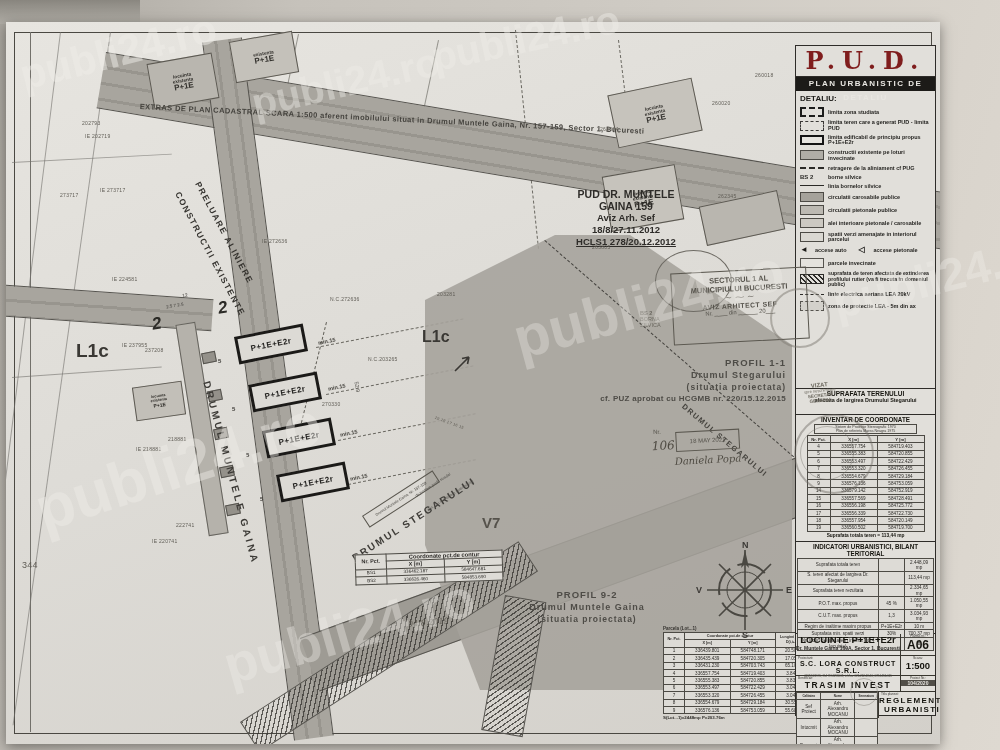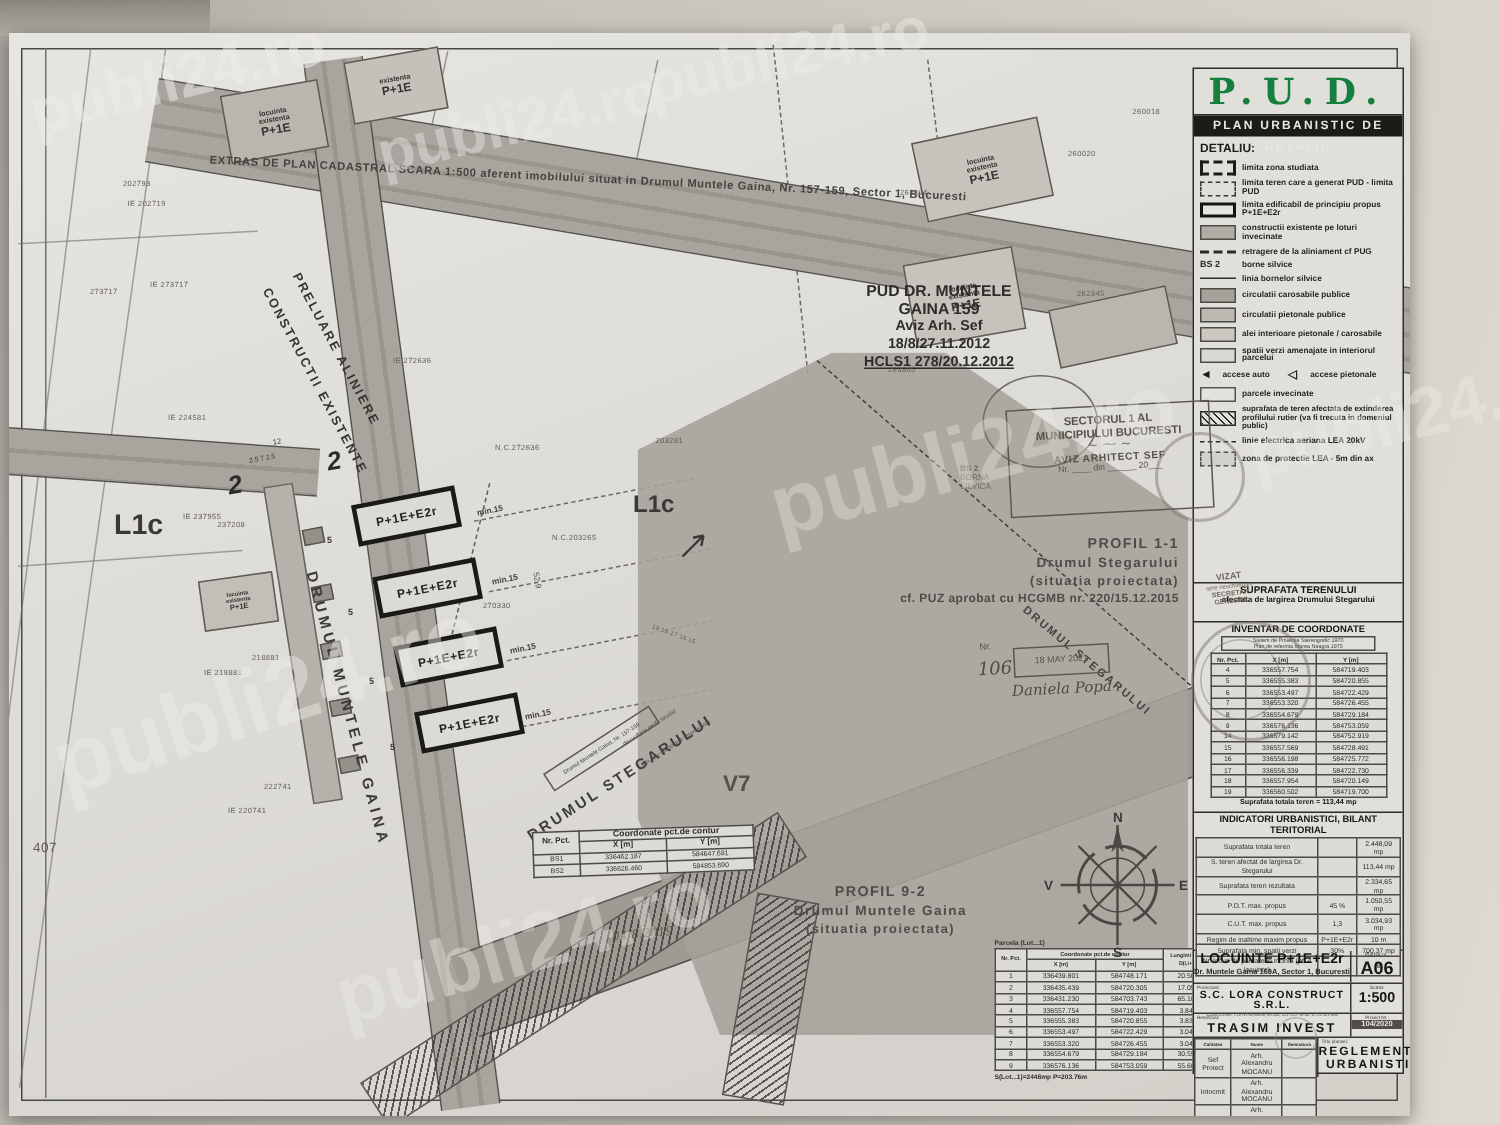--- a/index.html
+++ b/index.html
@@ -30,21 +30,21 @@
   .num{position:absolute;font-size:5px;color:#5f5c55;letter-spacing:.3px;white-space:nowrap;z-index:5;}
   .tbl{border-collapse:collapse;background:#dddbd6;}
   .tbl td,.tbl th{border:.9px solid #4c4a44;padding:.5px 2px;font-size:4.6px;line-height:5.4px;color:#2e2c29;text-align:center;}
   .stamp{color:#55524b;z-index:7;}
   .hand{font-family:"DejaVu Serif",serif;font-style:italic;color:#4f4b43;}
   
   #panel{position:absolute;left:789px;top:23px;width:141px;height:671px;background:#e1dfda;
     border:1.6px solid #2e2c29;z-index:6;box-sizing:border-box;}
   .p-title{position:absolute;left:0;top:0;width:100%;height:30px;text-align:center;
     font-family:"DejaVu Serif",serif;font-weight:bold;font-size:24px;line-height:30px;
-    letter-spacing:7px;color:#15803d;border-bottom:1.4px solid #2e2c29;}
+    letter-spacing:7px;color:#7f1d1d;border-bottom:1.4px solid #2e2c29;}
   .p-bar{position:absolute;left:0;top:31.4px;width:100%;height:14px;background:#1c1b18;color:#e8e6e1;
     font-size:8px;font-weight:bold;letter-spacing:1.5px;text-align:center;line-height:14px;}
   #legend{position:absolute;left:0;top:45.4px;width:100%;height:298px;border-bottom:1.2px solid #2e2c29;box-sizing:border-box;padding-top:1px;}
   .lg-title{font-size:8px;font-weight:bold;color:#1c1b18;padding:2px 4px 0 4px;}
   .lg-row{display:flex;align-items:center;gap:4px;margin-top:3.2px;padding:0 4px;
     font-size:5.5px;line-height:6px;color:#262522;font-weight:600;}
   .sym{flex:0 0 24px;height:10px;box-sizing:border-box;}
   .sy1{border:2px dashed #1c1c1b;}
   .sy2{border:1.5px dashed #3a3836;}
   .sy3{border:2.5px solid #141414;background:#e6e4df;}
@@ -202,21 +202,21 @@
     <div class="num" style="left:79px;top:111px;">IE 202719</div>
     <div class="num" style="left:54px;top:170px;">273717</div>
     <div class="num" style="left:94px;top:165px;">IE 273717</div>
     <div class="num" style="left:106px;top:254px;">IE 224581</div>
     <div class="num" style="left:116px;top:320px;">IE 237955</div>
     <div class="num" style="left:139px;top:325px;">237208</div>
     <div class="num" style="left:162px;top:414px;">218881</div>
     <div class="num" style="left:130px;top:424px;">IE 218881</div>
     <div class="num" style="left:170px;top:500px;">222741</div>
     <div class="num" style="left:146px;top:516px;">IE 220741</div>
-    <div class="num" style="left:16px;top:538px;font-size:9px;">407</div>
+    <div class="num" style="left:16px;top:538px;font-size:9px;">344</div>
     <div class="num" style="left:256px;top:216px;">IE 272636</div>
     <div class="num" style="left:324px;top:274px;">N.C.272636</div>
     <div class="num" style="left:362px;top:334px;">N.C.203265</div>
     <div class="num" style="left:431px;top:269px;">203281</div>
     <div class="num" style="left:316px;top:379px;">270330</div>
     <div class="num" style="left:586px;top:222px;">263805</div>
     <div class="num" style="left:594px;top:104px;">263804</div>
     <div class="num" style="left:749px;top:50px;">260018</div>
     <div class="num" style="left:706px;top:78px;">260020</div>
     <div class="num" style="left:712px;top:171px;z-index:4;">262345</div>

